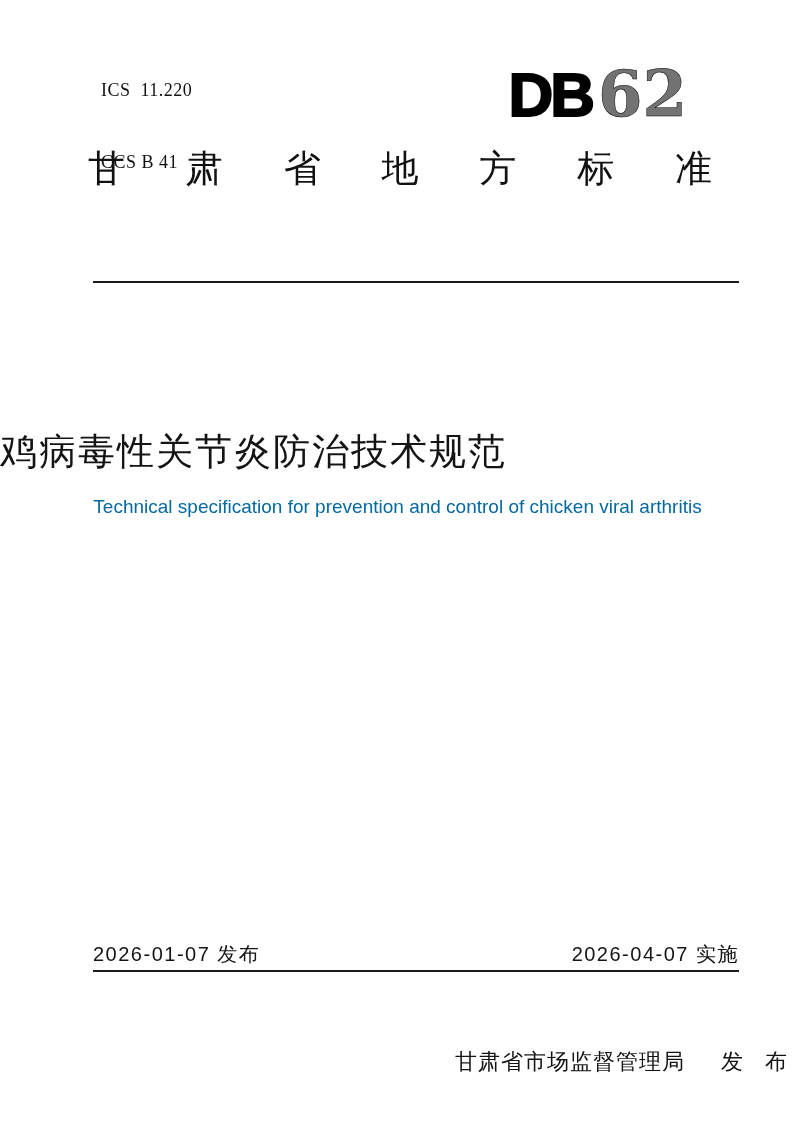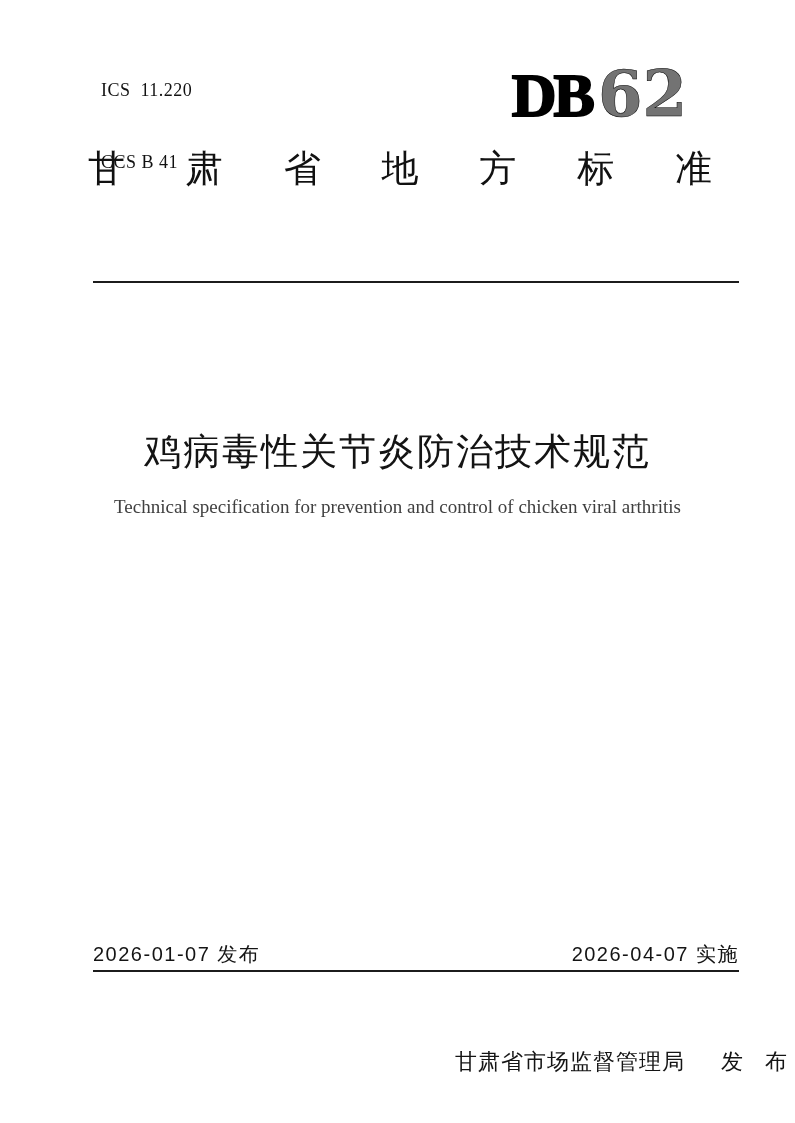--- a/index.html
+++ b/index.html
@@ -31,21 +31,21 @@
   }
   
   .db-logo {
     position: absolute;
     top: 62px;
     right: 108px;
     line-height: 63px;
     white-space: nowrap;
   }
   .db-logo .db {
-    font-family: Liberation Serif, serif;
+    font-family: Liberation Sans, sans-serif;
     font-size: 62px;
     font-weight: 900;
     letter-spacing: -3px;
     -webkit-text-stroke: 2px #000;
     color: #000;
   }
   .db-logo .num {
     font-family: "DejaVu Serif", "Liberation Serif", serif;
     font-size: 64px;
     font-weight: 700;
@@ -82,34 +82,33 @@
     background: #1c1c1c;
   }
   .rule-top { top: 281px; }
   .rule-bottom { top: 970px; }
   
   .main-title {
     position: absolute;
     left: 0;
     width: 100%;
     top: 427px;
-    text-align: center;
     font-size: 37px;
     letter-spacing: 2px;
     color: #141414;
   }
   .sub-title {
     position: absolute;
     left: 0;
     width: 100%;
     top: 496px;
     text-align: center;
-    font-family: Liberation Serif, serif;
+    font-family: Liberation Sans, sans-serif;
     font-size: 19px;
-    color: #404040;
+    color: #0369a1;
   }
   
   .dates-row {
     position: absolute;
     left: 93px;
     right: 56px;
     top: 941px;
     display: flex;
     justify-content: space-between;
     font-size: 20px;

